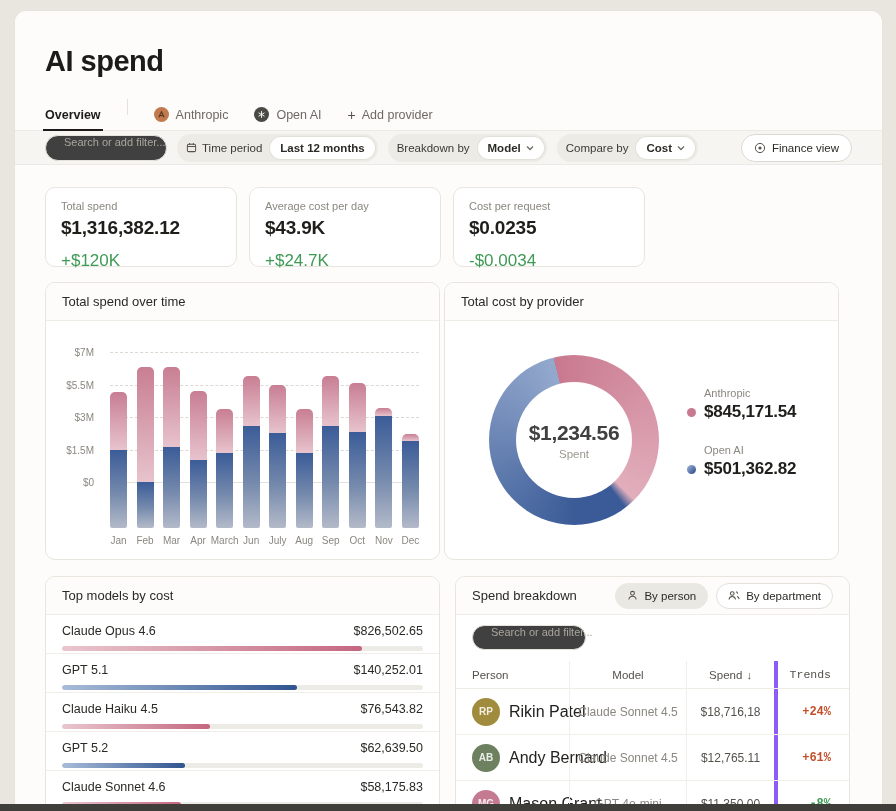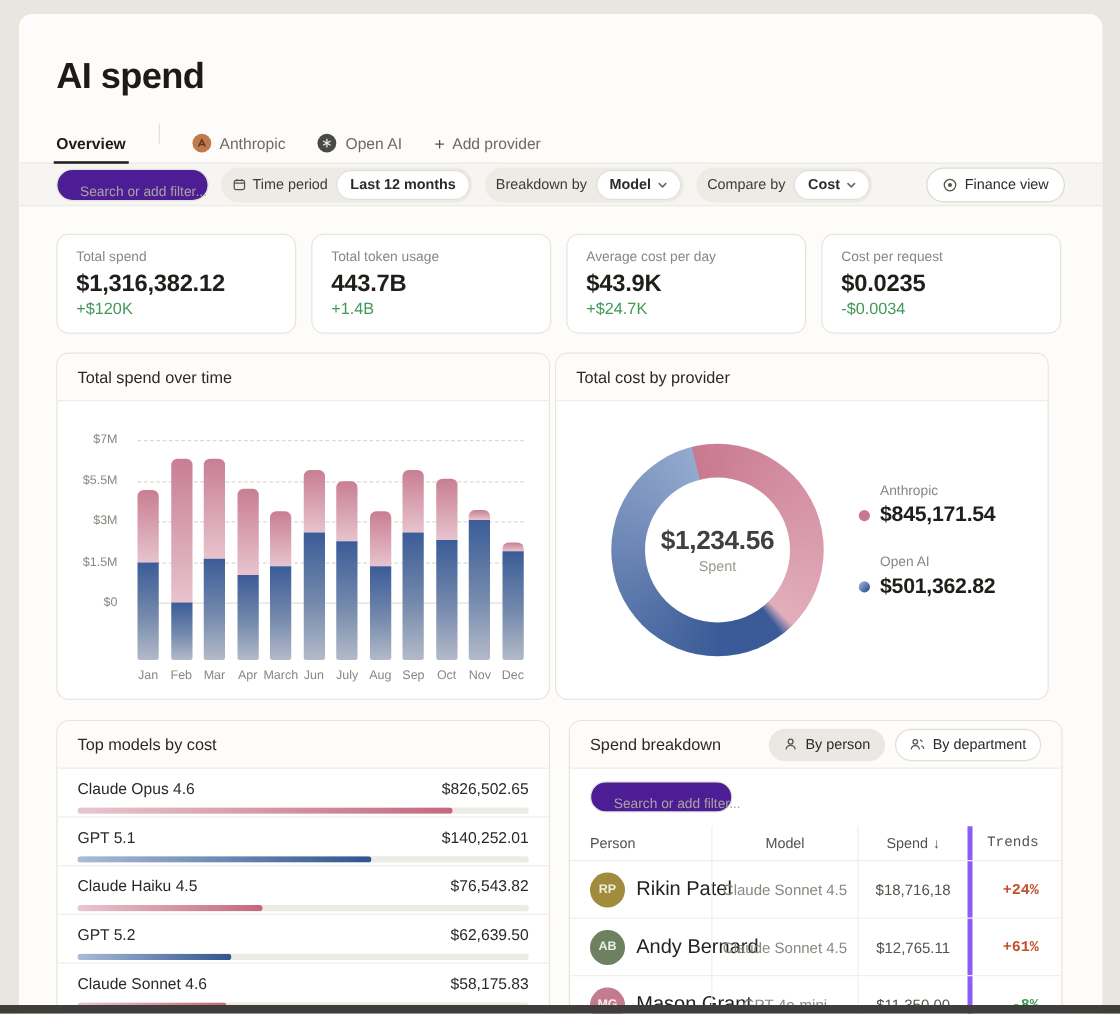--- a/index.html
+++ b/index.html
@@ -21,38 +21,38 @@
   .tab.active::after { content:""; position:absolute; left:-2px; right:-2px; bottom:-1px; height:2px; background:#1c1b19; z-index:2; }
   .tab-divider { width:1px; height:16px; background:#e4e1da; }
   .prov-circle { width:15px; height:15px; border-radius:50%; display:flex; align-items:center; justify-content:center; flex:0 0 auto; }
   .prov-circle.anthropic { background:#c07a4e; }
   .prov-circle.openai { background:#4a4a45; }
   .plus-glyph { font-size:14px; color:#55524c; margin-right:-1px; }
 
   
   .filterbar { display:flex; align-items:center; gap:10px; height:35px; padding:0 30px;
                background:#f6f5f1; border-top:1px solid #eceae4; border-bottom:1px solid #eceae4; }
-  .searchpill { display:flex; align-items:flex-end; gap:6px; background:#4c1d95; border:1px solid #e6e3dc;
+  .searchpill { display:flex; align-items:flex-start; gap:6px; background:#404040; border:1px solid #e6e3dc;
                 border-radius:14px; height:26px; padding:0 12px; width:122px; cursor:text; }
   .searchpill .ph { font-size:11px; color:#a9a59d; white-space:nowrap; }
   .chip { display:flex; align-items:center; background:#ecebe6; border-radius:15px; height:28px; padding:3px 3px 3px 9px; cursor:pointer; }
   .chip .chip-label { font-size:11.5px; color:#3c3a35; display:flex; align-items:center; gap:5px; padding-right:8px; }
   .inner-pill { display:flex; align-items:center; gap:5px; background:#fff; border-radius:12px; height:22px; padding:0 10px;
                 font-size:11.5px; font-weight:600; color:#2b2a26; box-shadow:0 0 0 1px #e3e0d9; }
   .fb-spacer { flex:1; }
   .btn-finance { display:flex; align-items:center; gap:6px; background:#fff; border:1px solid #dcd9d2; border-radius:15px;
                  height:28px; padding:0 12px; font-size:11.5px; color:#2b2a26; cursor:pointer; }
 
   
   .content { padding:22px 30px 0; }
   .kpi-row { display:flex; gap:12px; }
   .kpi-card { width:192px; height:80px; background:#fff; border:1px solid #e8e5df; border-radius:10px; padding:12px 15px; }
   .kpi-label { font-size:11px; color:#8b8press780; color:#8b8780; }
   .kpi-value { font-size:19px; font-weight:600; color:#1f1e1b; margin-top:5px; letter-spacing:-0.2px; }
-  .kpi-delta { font-size:13px; color:#3f9a55; margin-top:0; }
+  .kpi-delta { font-size:17px; color:#3f9a55; margin-top:12px; }
 
   .charts-row { display:flex; gap:4px; margin-top:15px; }
   .card { background:#fff; border:1px solid #e8e5df; border-radius:10px; overflow:hidden; }
   .chart-card { width:395px; height:278px; }
   .card-head { height:38px; display:flex; align-items:center; justify-content:space-between; padding:0 16px;
                border-bottom:1px solid #f0ede8; background:#fdfcfa; }
   .card-title { font-size:13px; font-weight:500; color:#2a2925; }
 
   
   .bar-body { position:relative; height:239px; }
@@ -204,25 +204,20 @@
 
     <div class="content">
 
       <div class="kpi-row">
         <div class="kpi-card">
           <div class="kpi-label">Total spend</div>
           <div class="kpi-value">$1,316,382.12</div>
           <div class="kpi-delta">+$120K</div>
         </div>
         <div class="kpi-card">
-          <div class="kpi-label">Total token usage</div>
-          <div class="kpi-value">443.7B</div>
-          <div class="kpi-delta">+1.4B</div>
-        </div>
-        <div class="kpi-card">
           <div class="kpi-label">Average cost per day</div>
           <div class="kpi-value">$43.9K</div>
           <div class="kpi-delta">+$24.7K</div>
         </div>
         <div class="kpi-card">
           <div class="kpi-label">Cost per request</div>
           <div class="kpi-value">$0.0235</div>
           <div class="kpi-delta">-$0.0034</div>
         </div>
       </div>

